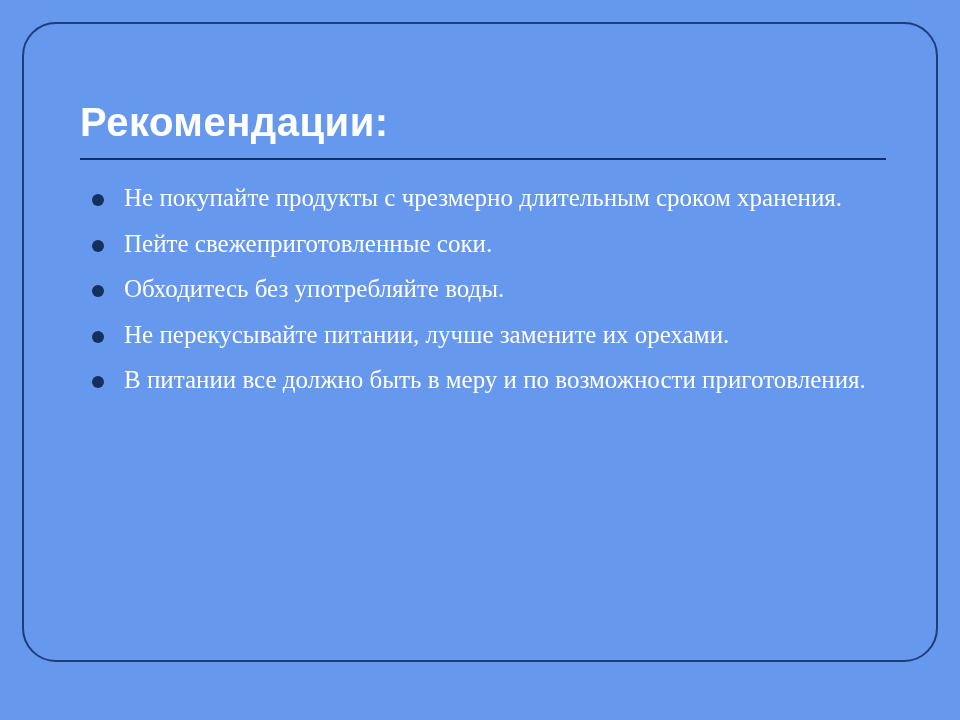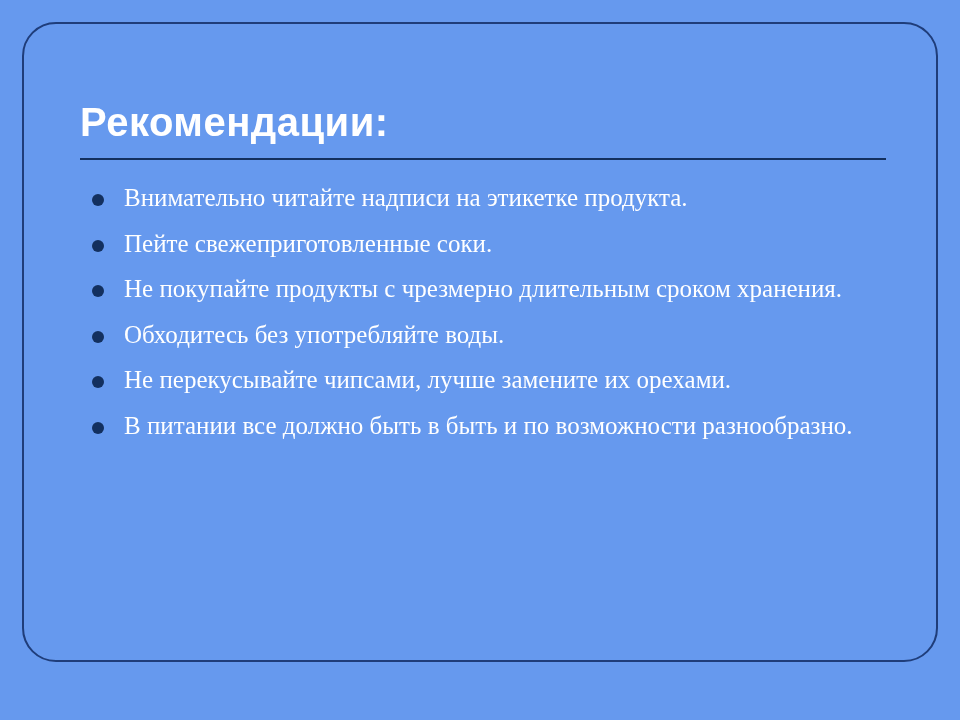--- a/index.html
+++ b/index.html
@@ -83,37 +83,33 @@
 <body>
 
 <div class="slide">
   <div class="frame"></div>
   <div class="content">
     <h1 class="title">Рекомендации:</h1>
     <div class="rule"></div>
     <ul class="bullets">
       <li>
         <span class="dot"></span>
-        <span class="txt">Внимательно читайте надписи на этикетке продукта.</span>
+        <span class="txt">Не покупайте продукты с чрезмерно длительным сроком хранения.</span>
       </li>
       <li>
         <span class="dot"></span>
         <span class="txt">Пейте свежеприготовленные соки.</span>
       </li>
       <li>
         <span class="dot"></span>
-        <span class="txt">Не покупайте продукты с чрезмерно длительным сроком хранения.</span>
-      </li>
-      <li>
-        <span class="dot"></span>
         <span class="txt">Обходитесь без употребляйте воды.</span>
       </li>
       <li>
         <span class="dot"></span>
-        <span class="txt">Не перекусывайте чипсами, лучше замените их орехами.</span>
+        <span class="txt">Не перекусывайте питании, лучше замените их орехами.</span>
       </li>
       <li>
         <span class="dot"></span>
-        <span class="txt">В питании все должно быть в быть и по возможности разнообразно.</span>
+        <span class="txt">В питании все должно быть в меру и по возможности приготовления.</span>
       </li>
     </ul>
   </div>
 </div>
 
 </body></html>

